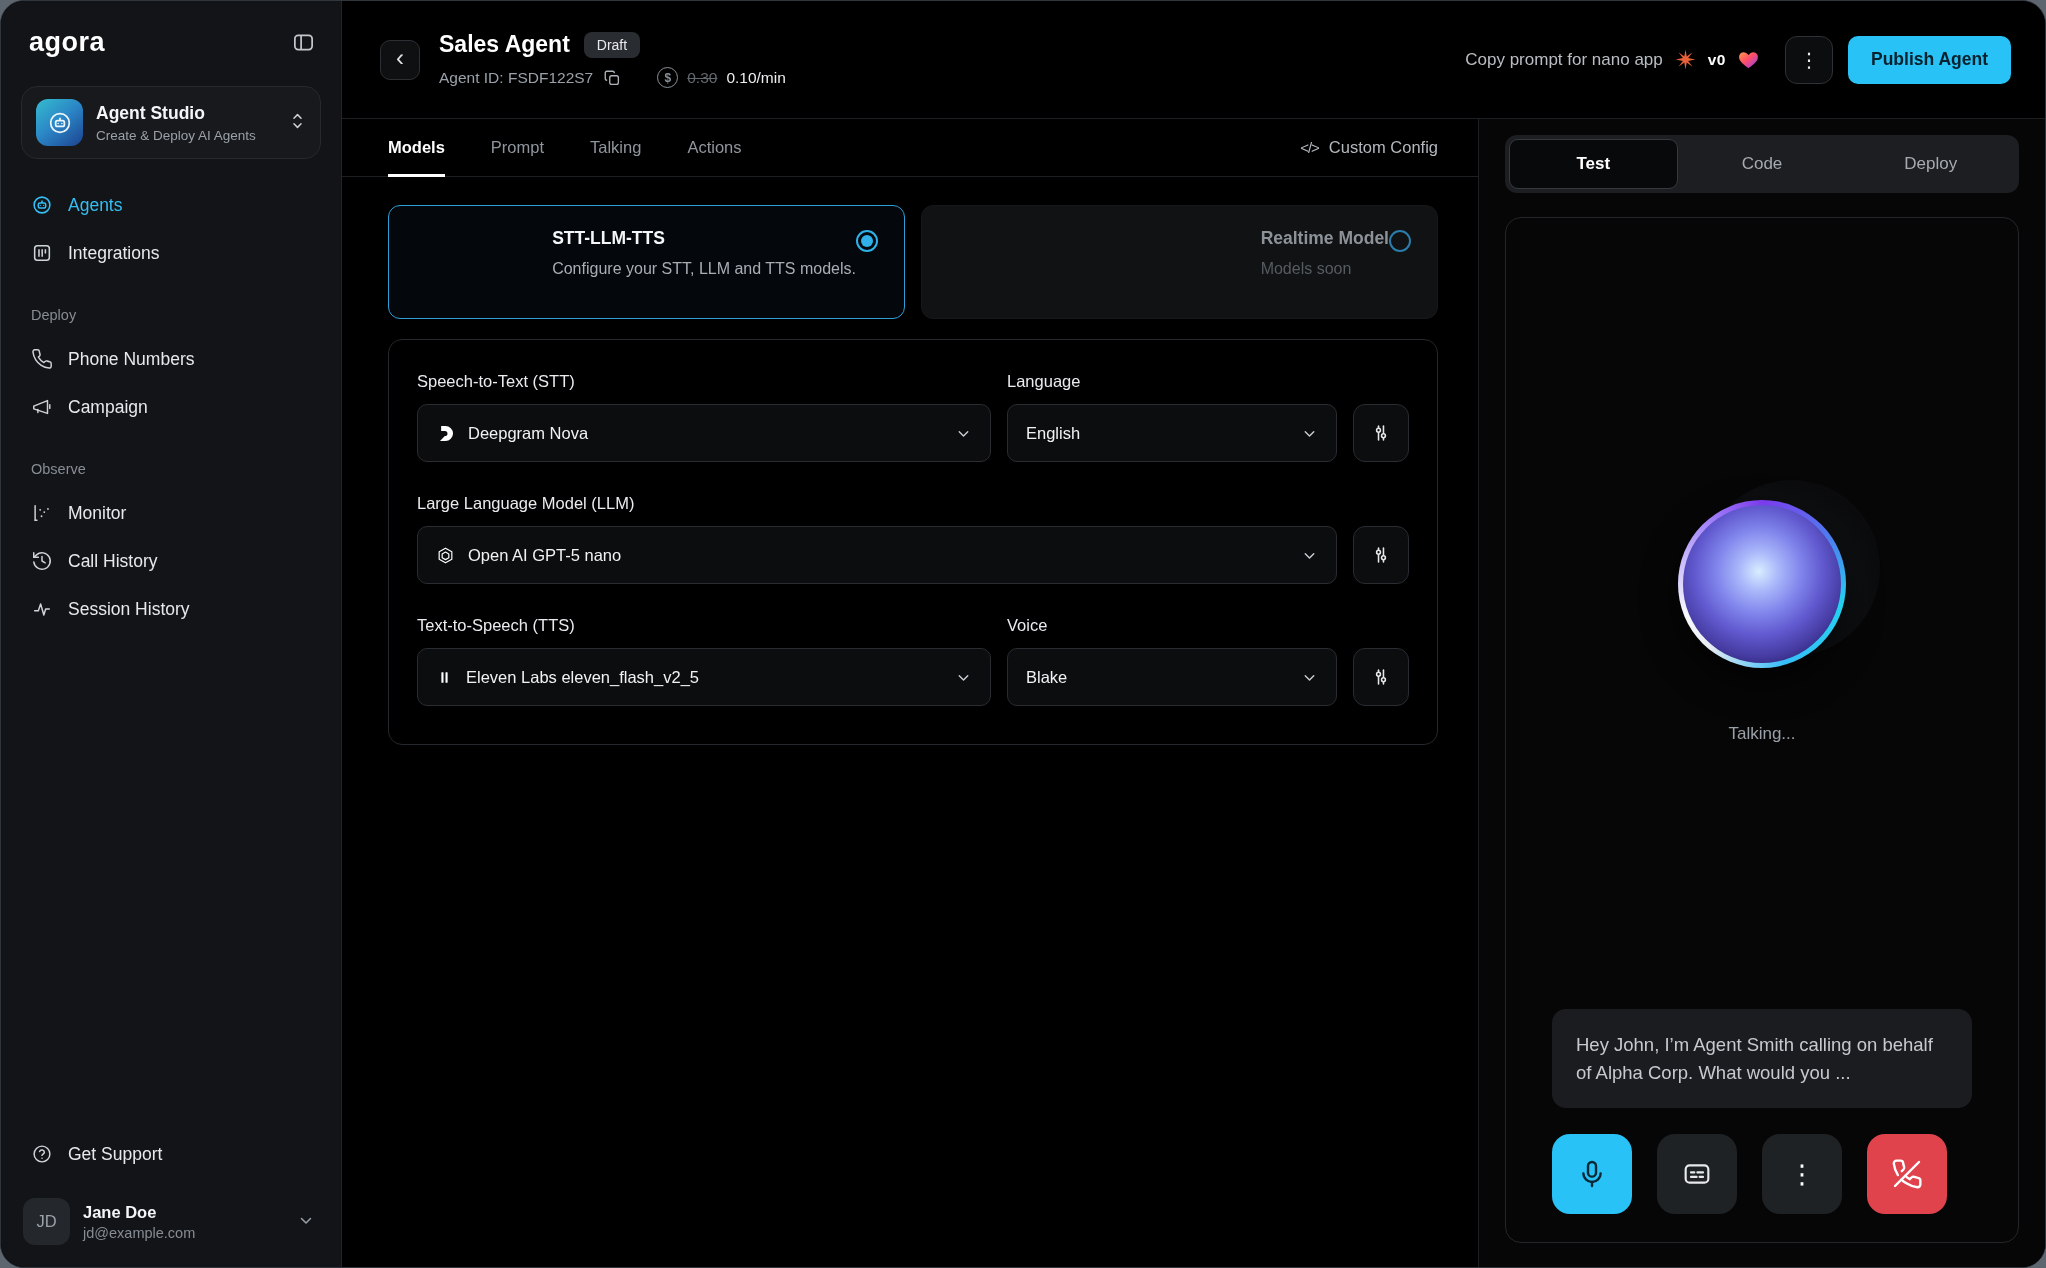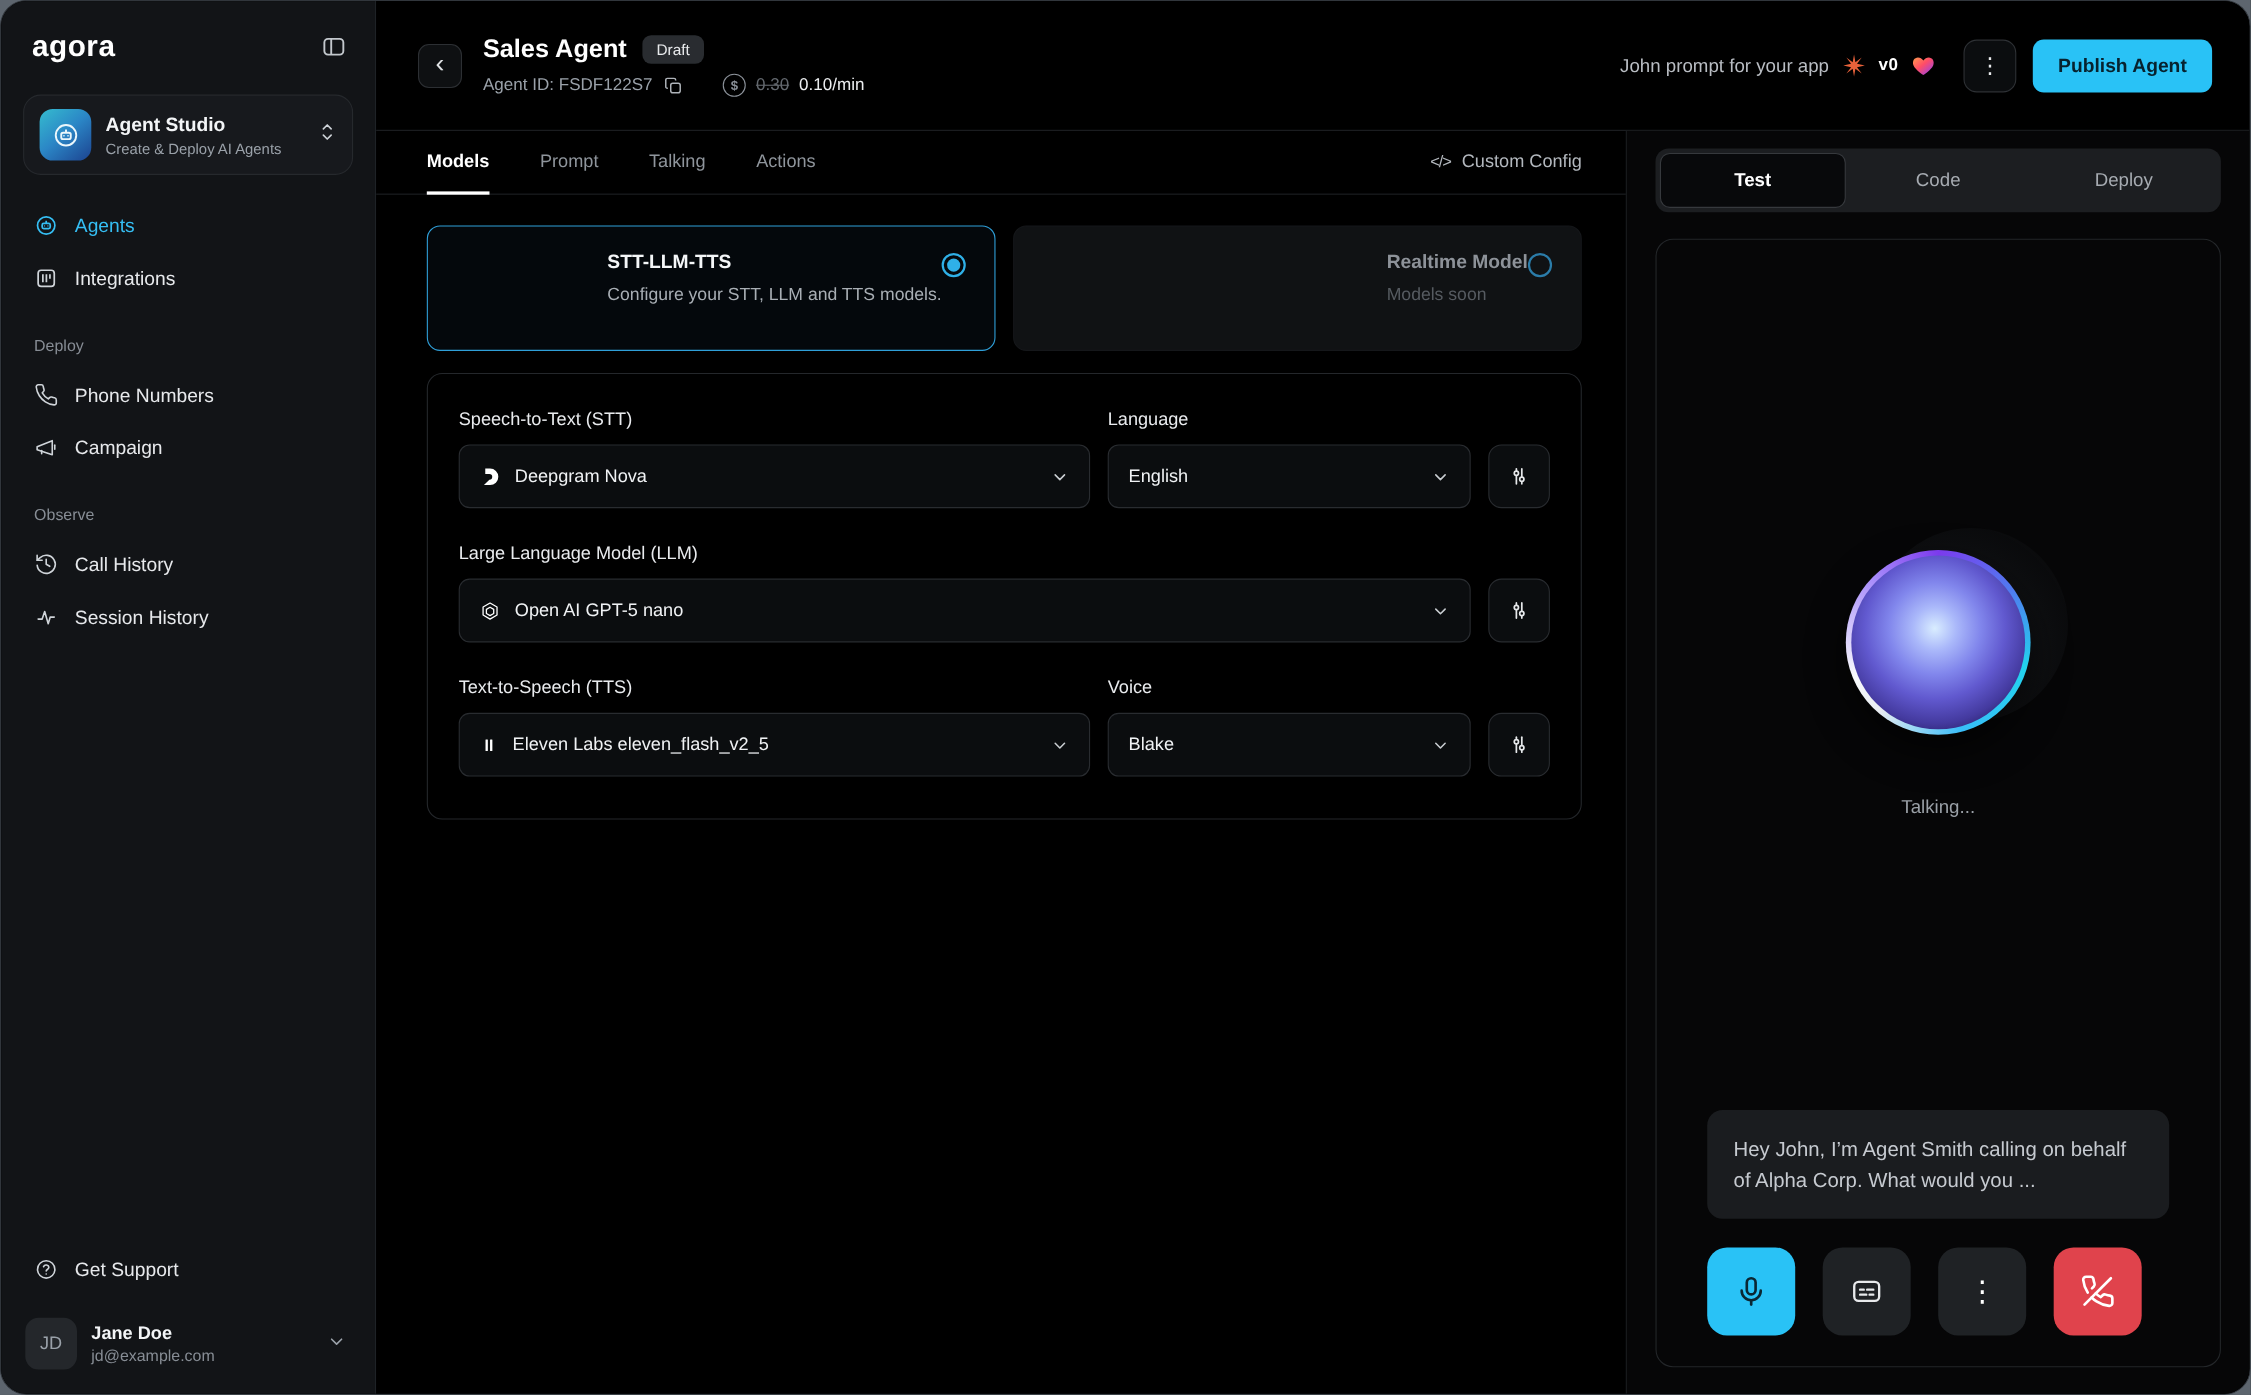--- a/index.html
+++ b/index.html
@@ -220,20 +220,33 @@
                 <path d="M20.5 9.5v4"></path>
                 <path d="M7.5 14.8v3.2"></path>
               </svg>
         </span>
         <span>Campaign</span>
       </button>
 
       <div class="section-label">Observe</div>
       <button class="nav-item">
         <span class="ni">
+          <svg width="22" height="22" viewBox="0 0 24 24" fill="none" stroke="currentColor" stroke-width="1.6" stroke-linecap="round">
+                <path d="M4.5 4v16"></path>
+                <path d="M4.5 20h2"></path>
+                <circle cx="10" cy="8.5" r="1" fill="currentColor" stroke="none"></circle>
+                <circle cx="14.5" cy="11" r="1" fill="currentColor" stroke="none"></circle>
+                <circle cx="18.5" cy="7.5" r="1" fill="currentColor" stroke="none"></circle>
+                <circle cx="11.5" cy="15.5" r="1" fill="currentColor" stroke="none"></circle>
+              </svg>
+        </span>
+        <span>Monitor</span>
+      </button>
+      <button class="nav-item">
+        <span class="ni">
           <svg width="22" height="22" viewBox="0 0 24 24" fill="none" stroke="currentColor" stroke-width="1.6" stroke-linecap="round" stroke-linejoin="round">
                 <path d="M3 3v5h5"></path>
                 <path d="M3.05 13A9 9 0 1 0 6 5.3L3 8"></path>
                 <path d="M12 7v5l3.5 2"></path>
               </svg>
         </span>
         <span>Call History</span>
       </button>
       <button class="nav-item">
         <span class="ni">
@@ -296,21 +309,21 @@
           <span class="price">
             <span class="coin">$</span>
             <span class="price-old">0.30</span>
             <span class="price-new">0.10/min</span>
           </span>
         </div>
       </div>
 
       <div class="header-right">
         <div class="copy-prompt">
-          <span>John prompt for your app</span>
+          <span>Copy prompt for nano app</span>
           <span style="display:flex">
             <svg width="23" height="23" viewBox="0 0 24 24" fill="#e8613a">
                   <path d="M12 1.5l1.3 7.4 6-4.5-4.5 6 7.4 1.6-7.4 1.6 4.5 6-6-4.5L12 22.5l-1.3-7.4-6 4.5 4.5-6-7.4-1.6 7.4-1.6-4.5-6 6 4.5z"></path>
                 </svg>
           </span>
           <span class="v0-logo">v0</span>
           <span style="display:flex">
             <svg width="23" height="23" viewBox="0 0 24 24">
                   <defs>
                     <linearGradient id="hg" x1="0" y1="0" x2="1" y2="1">

